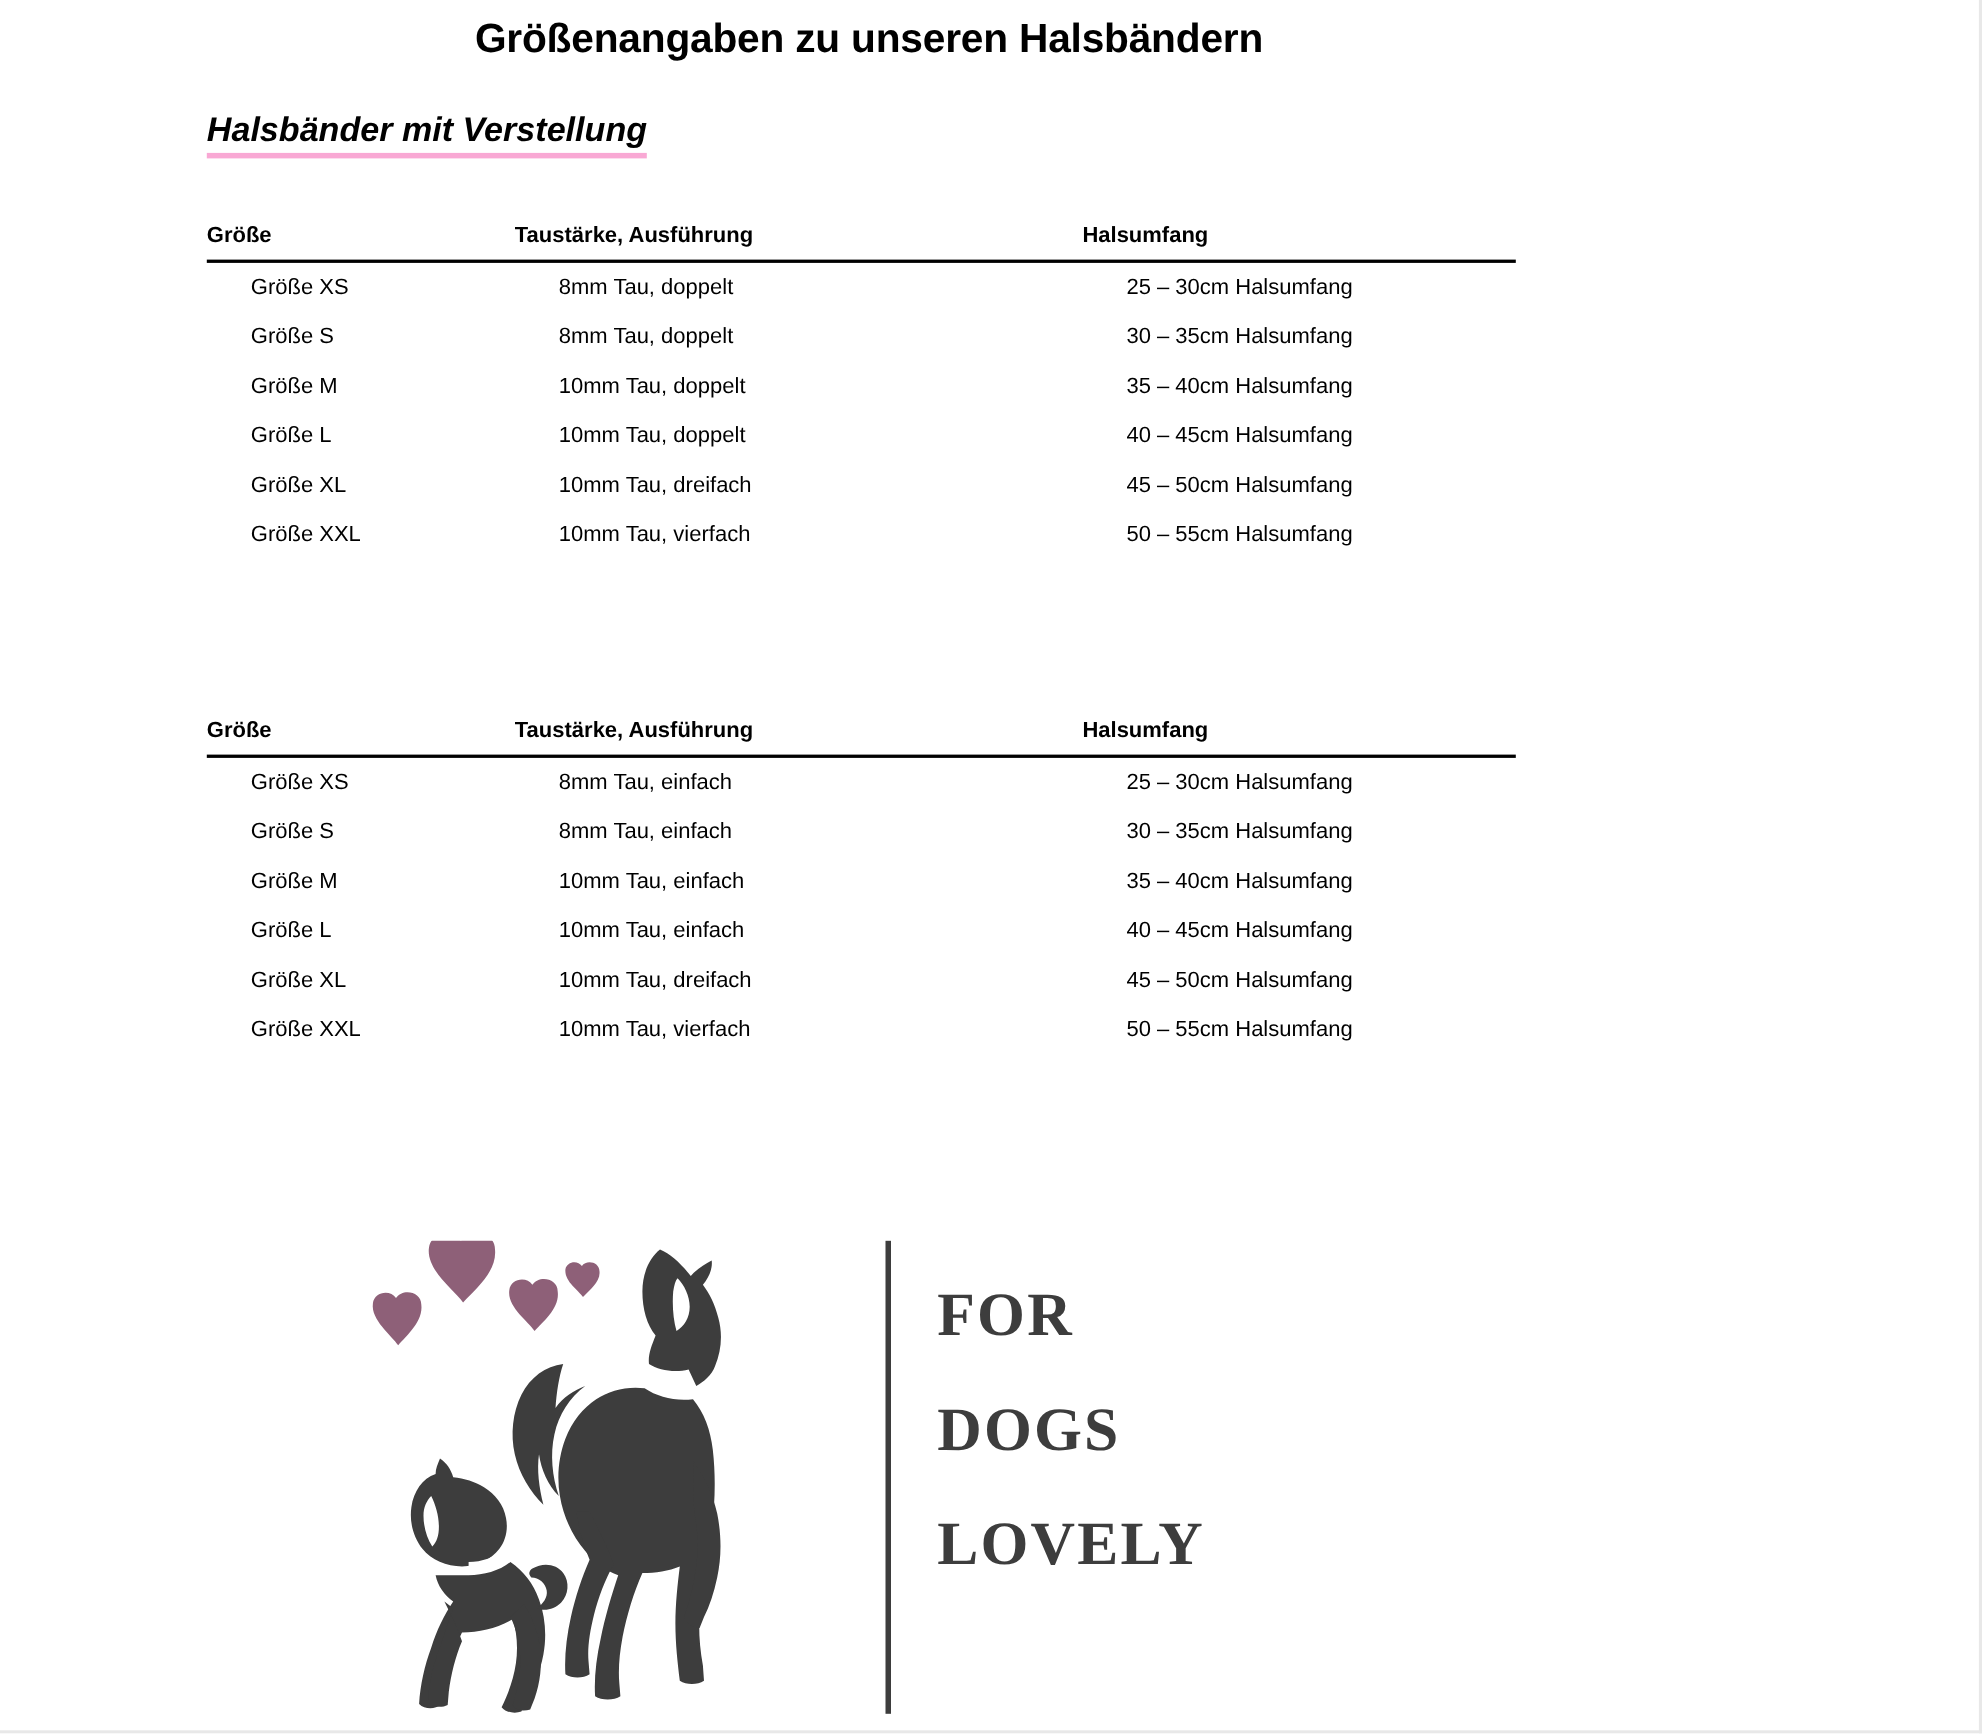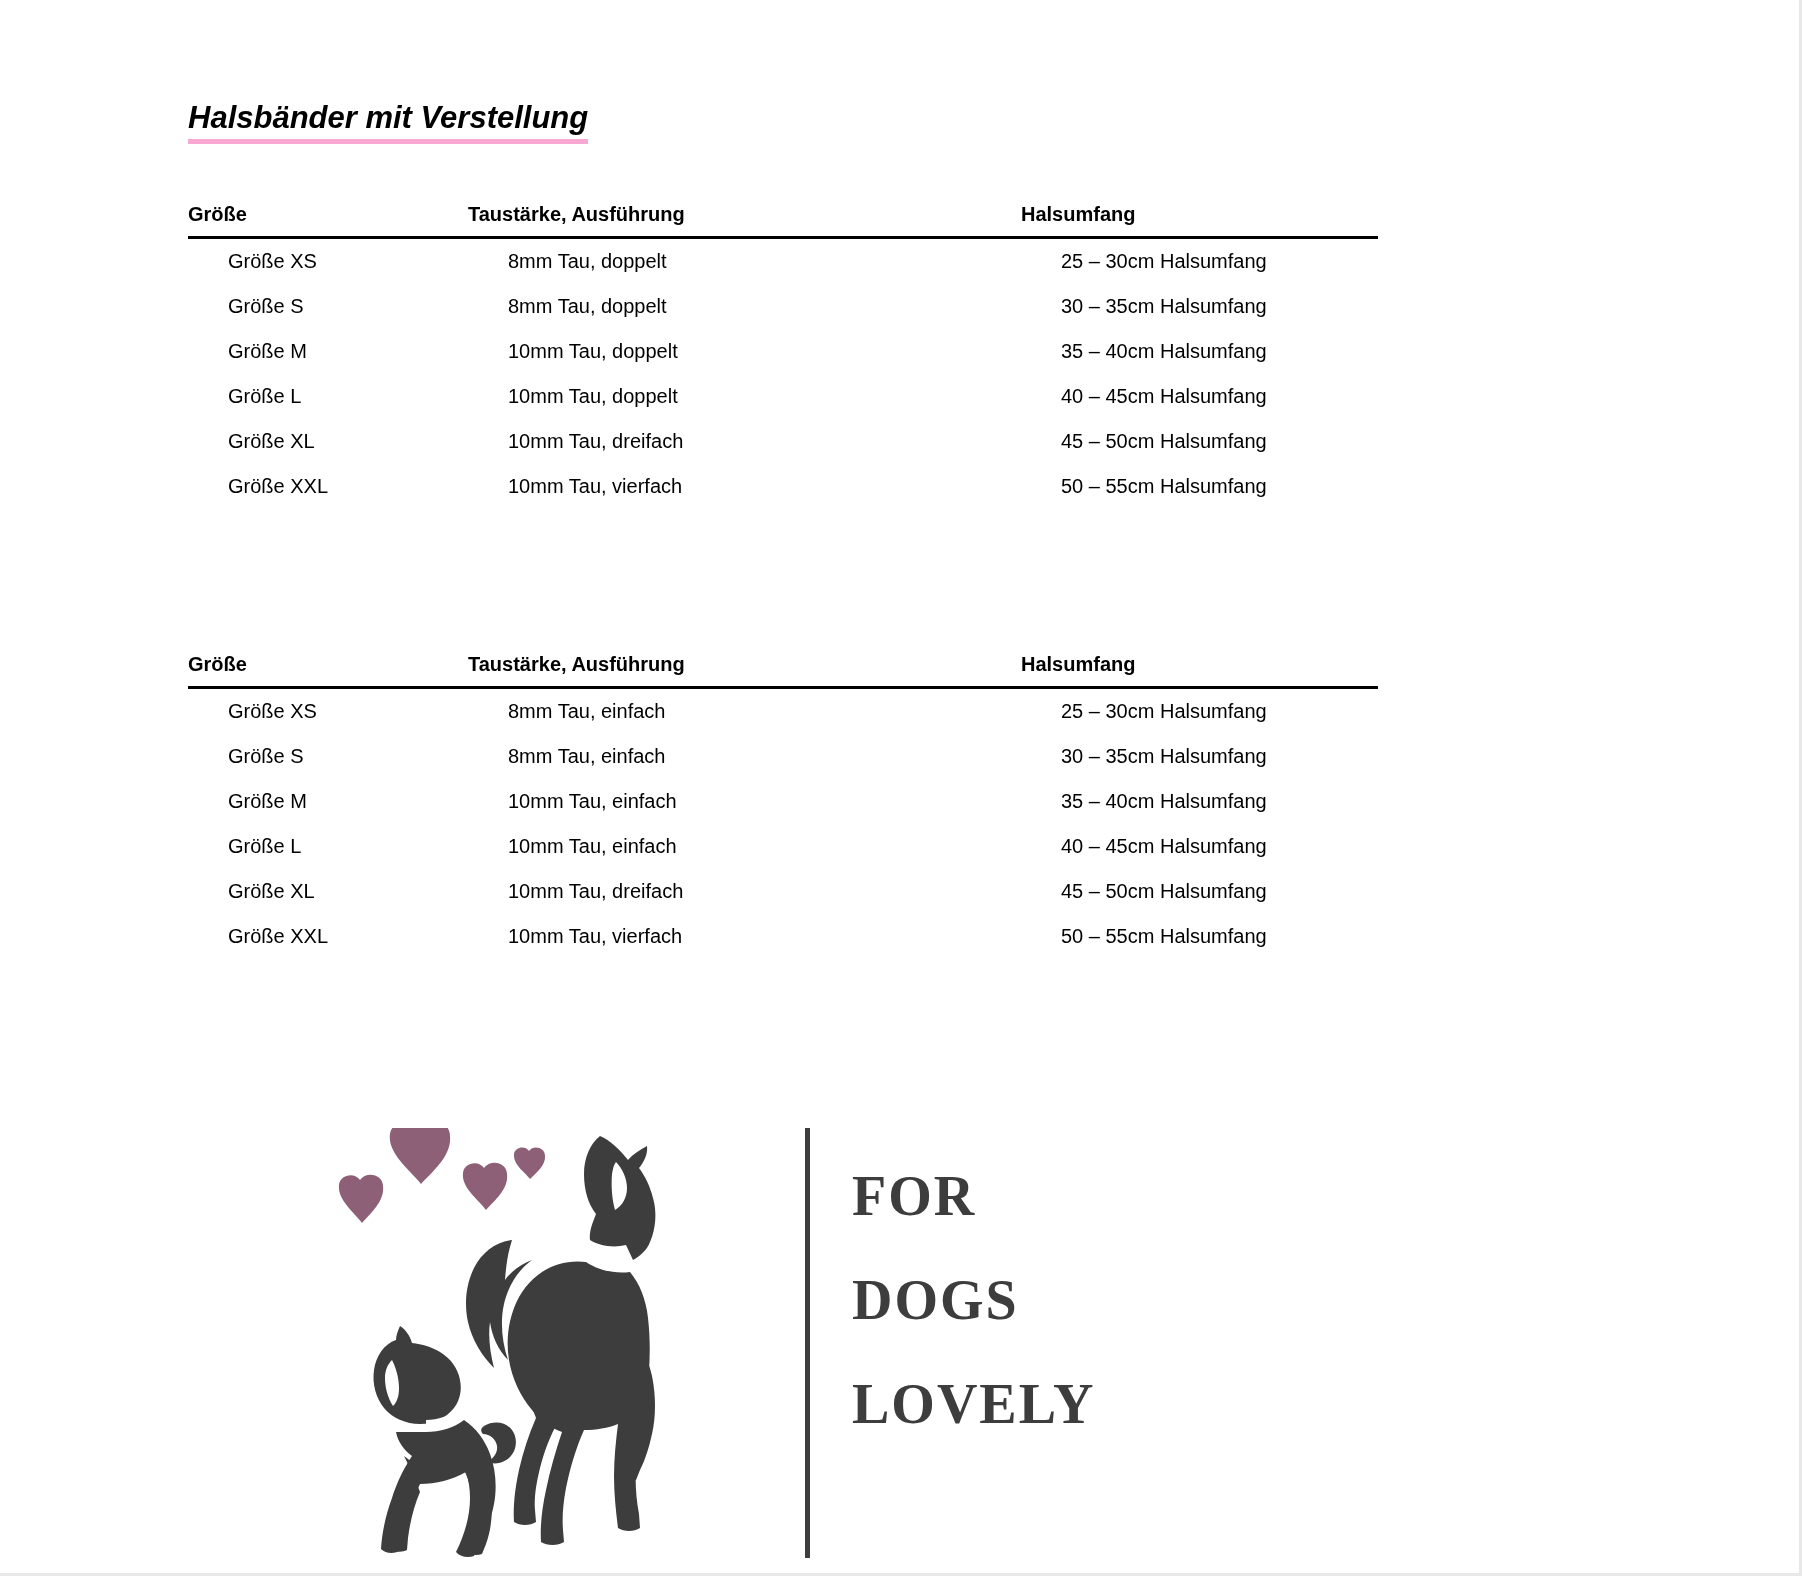--- a/index.html
+++ b/index.html
@@ -73,21 +73,21 @@
   .cell {
     position: absolute;
     top: 0;
     font-size: 20px;
     line-height: 44px;
     color: #000;
     white-space: nowrap;
   }
   .col-groesse   { left: 0px; }
   .col-tau       { left: 280px; }
-  .col-umfang    { left: 833px; }
+  .col-umfang    { left: 796px; }
 
   
   .logo {
     position: absolute;
     left: 300px;
     top: 1128px;
     width: 960px;
     height: 440px;
   }
   .logo-mark {
@@ -116,20 +116,21 @@
     letter-spacing: 2px;
     color: #3d3d3d;
   }
   .logo-words div { white-space: nowrap; }
 </style>
 </head>
 <body>
 
 <div class="page">
 
+  <div class="doc-title">Größenangaben zu unseren Halsbändern</div>
 
   <div class="section-heading" style="left:188px; top:100px;">
     <span class="txt">Halsbänder mit Verstellung</span>
   </div>
 
   <div class="size-table" style="top:192px;">
     <div class="thead">
       <div class="cell col-groesse">Größe</div>
       <div class="cell col-tau">Taustärke, Ausführung</div>
       <div class="cell col-umfang">Halsumfang</div>

